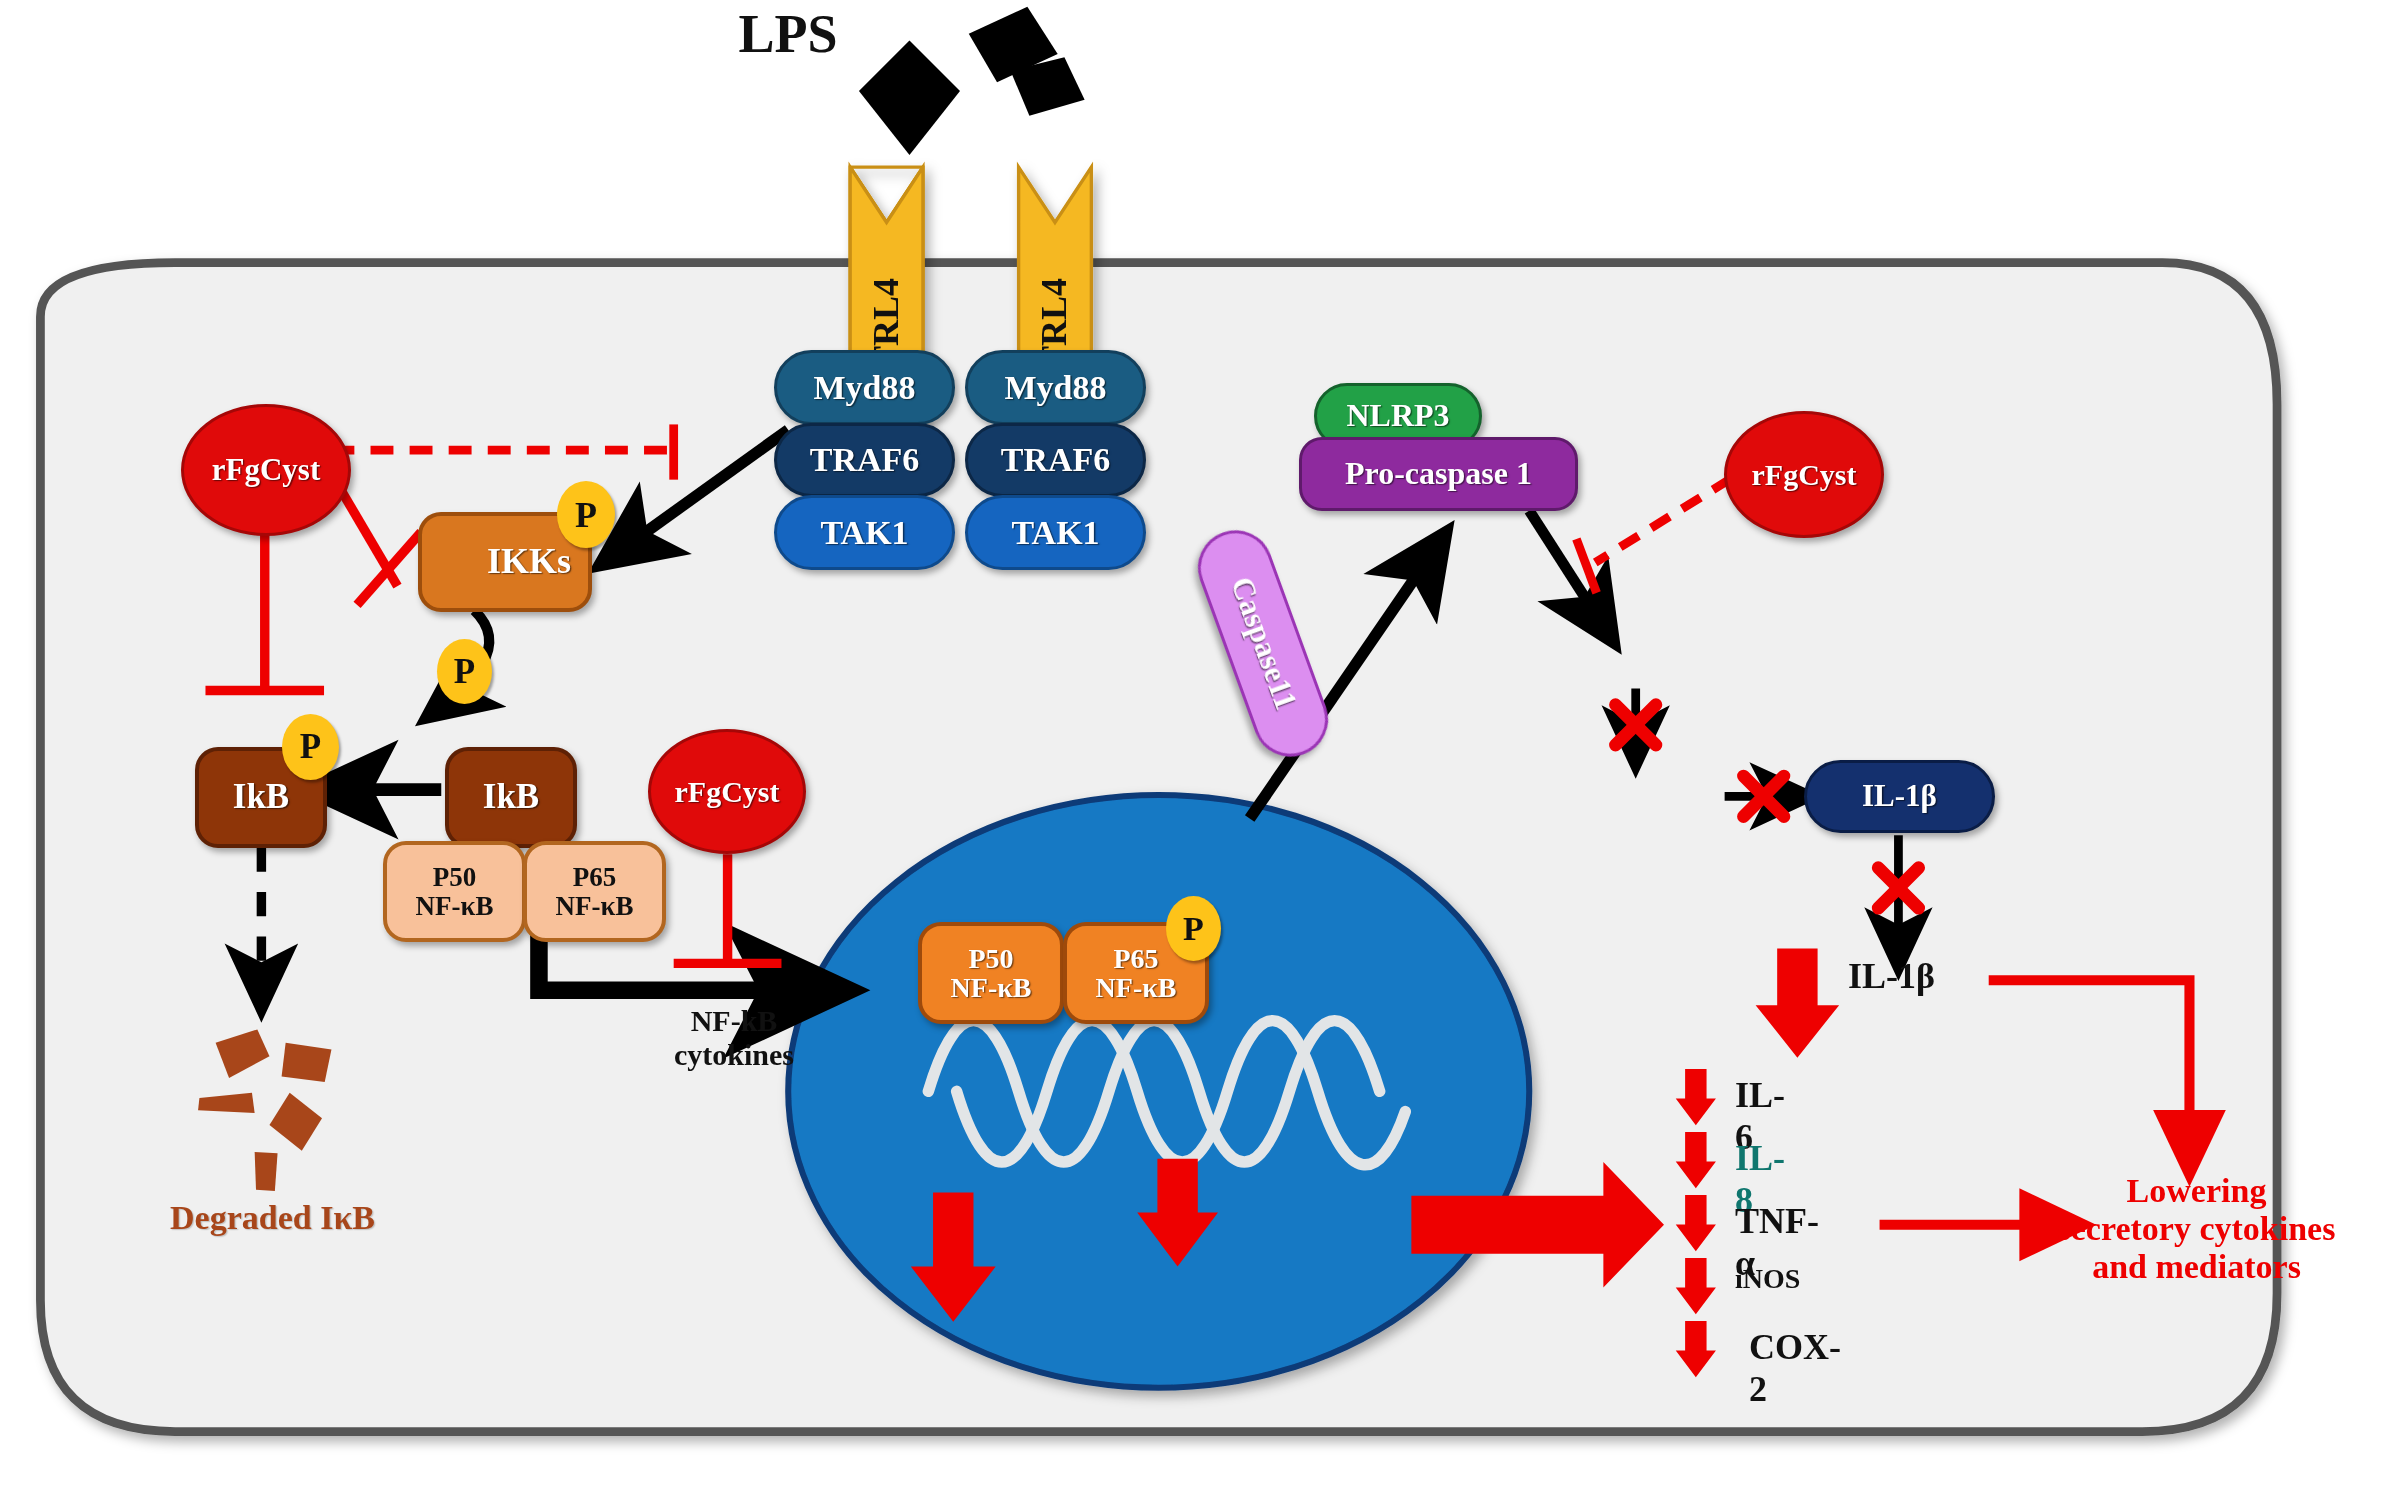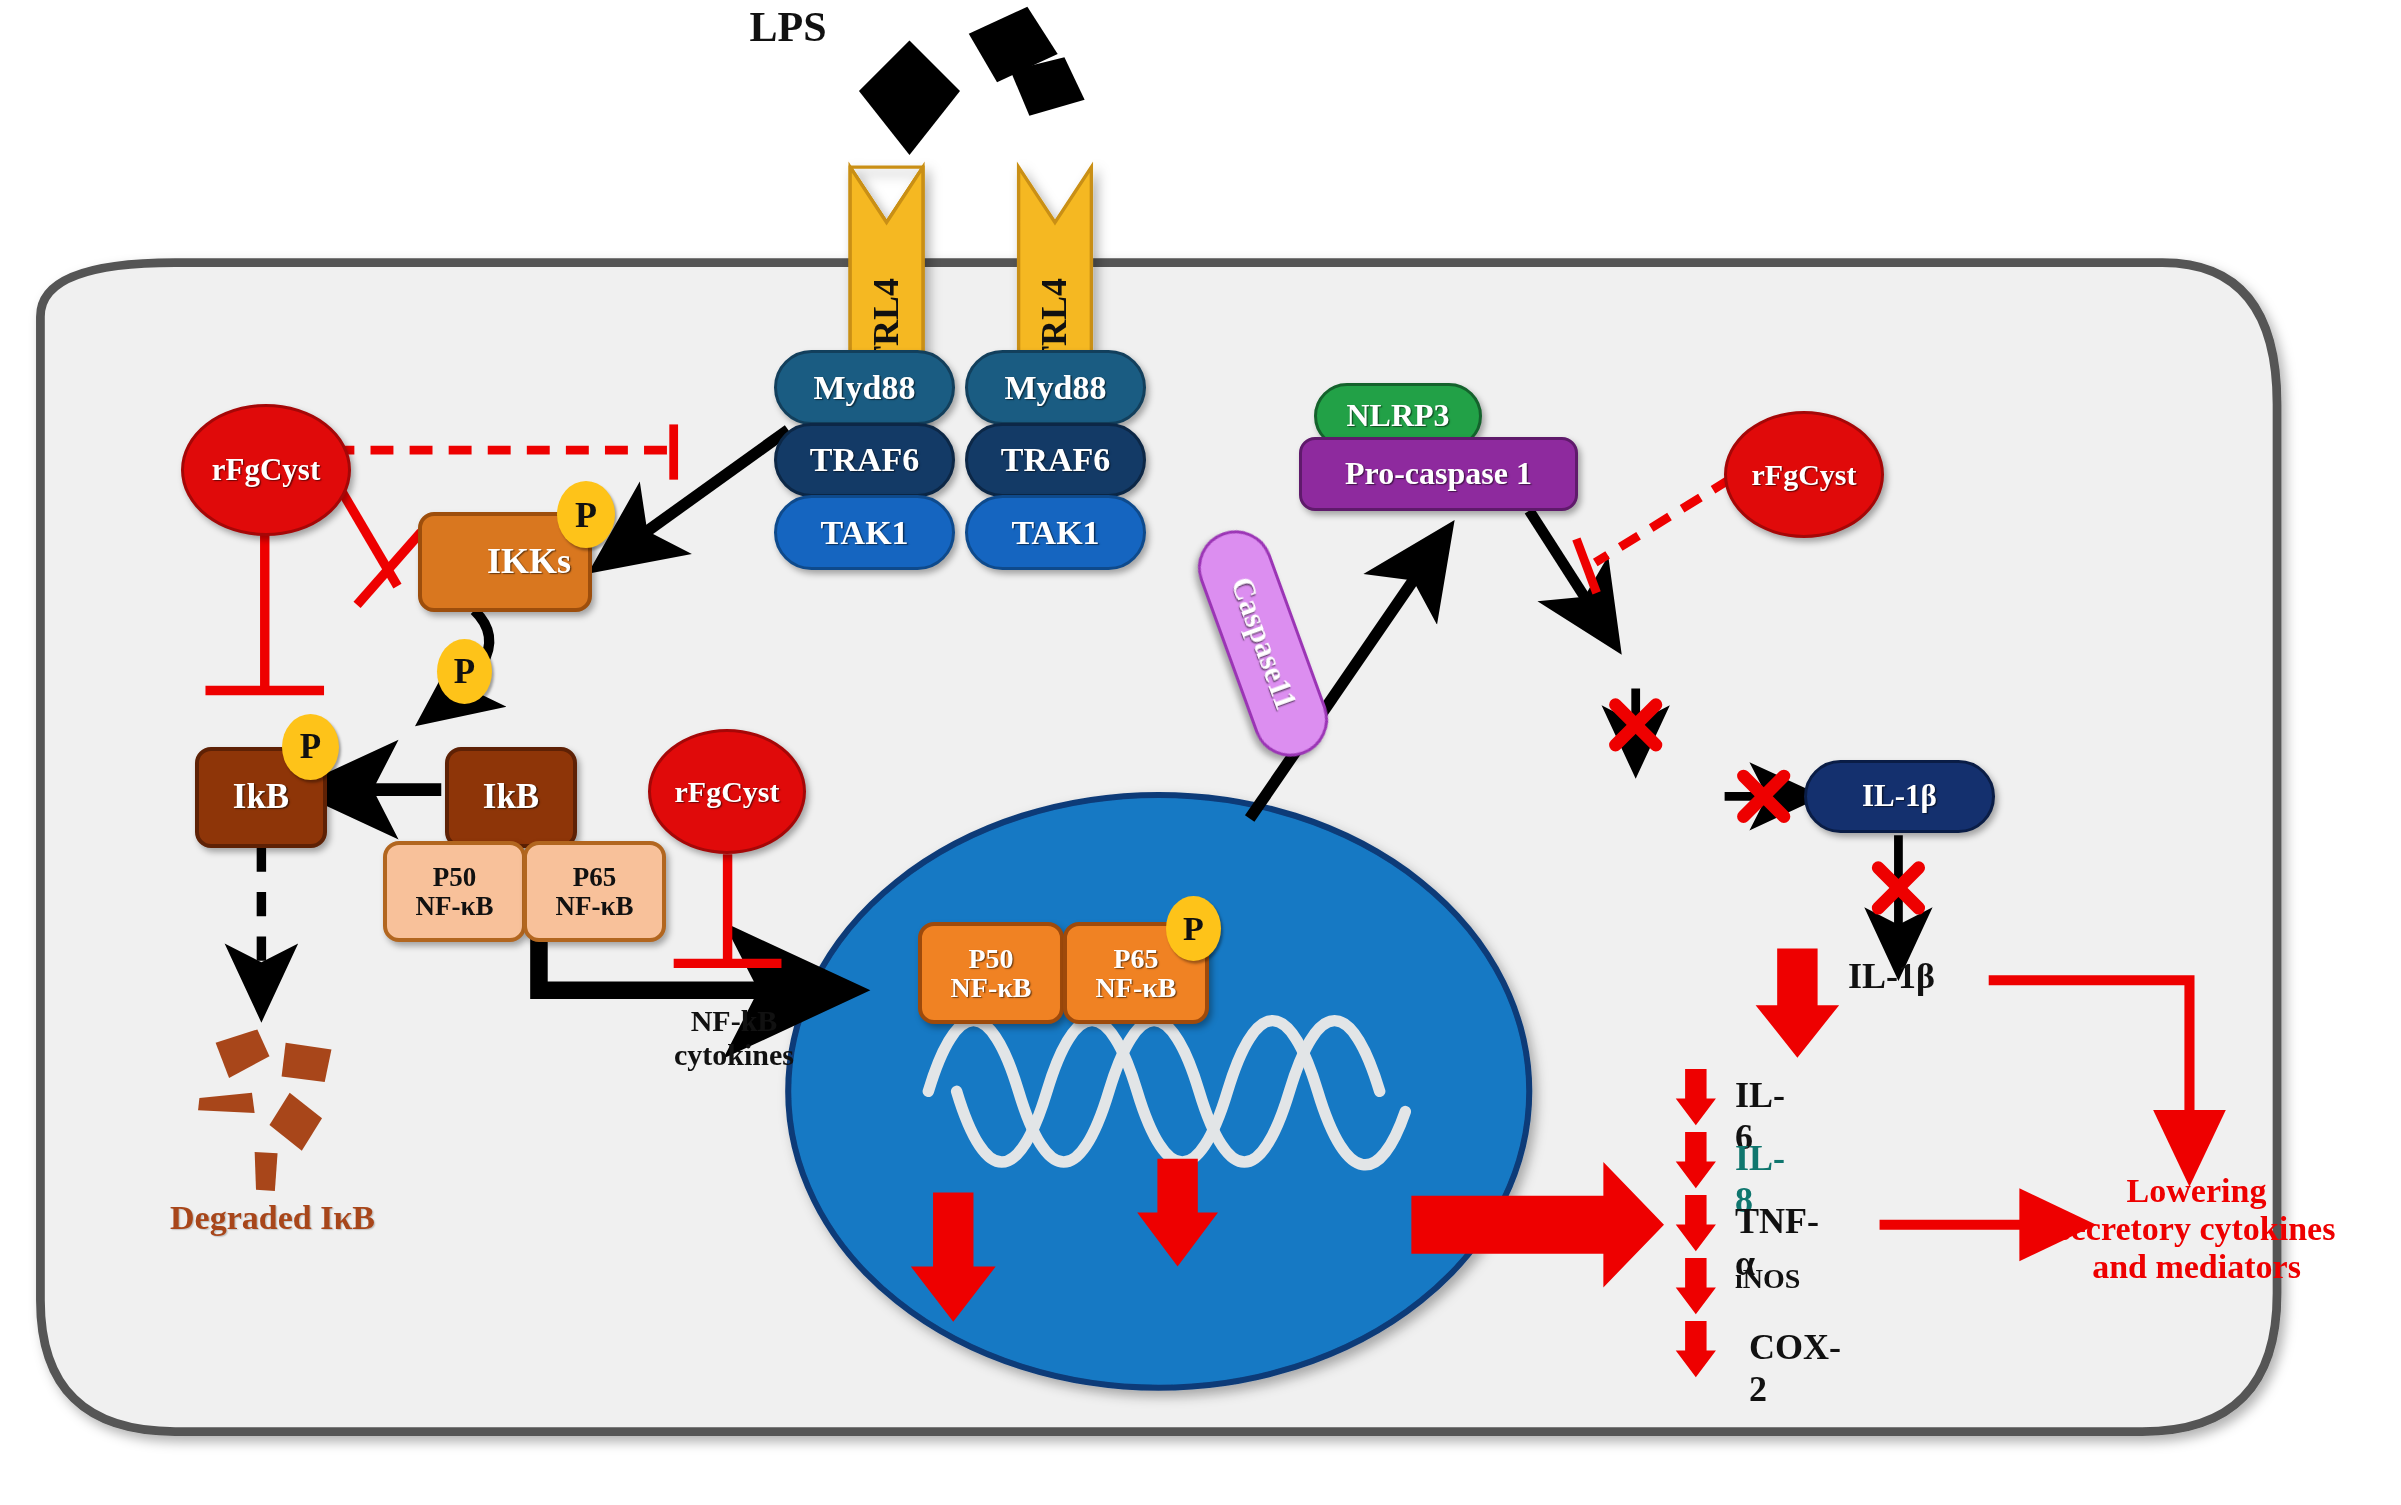--- a/index.html
+++ b/index.html
@@ -6,21 +6,21 @@
   body{width:2401px;height:1505px;position:relative;overflow:hidden;
        font-family:"Liberation Serif",serif;}
   #stage{position:absolute;left:0;top:0;width:2401px;height:1505px;}
   svg.layer{position:absolute;left:0;top:0;width:2401px;height:1505px;overflow:visible;}
   .node{position:absolute;display:flex;align-items:center;justify-content:center;
         text-align:center;box-sizing:border-box;line-height:1.04;}
   .shadow{filter:drop-shadow(3.4px 4px 3.4px rgba(0,0,0,0.32));}
   .wtext{color:#ffffff;text-shadow:1.3px 1.3px 1.3px rgba(0,0,0,.55);font-weight:bold;}
   .btext{color:#111111;font-weight:bold;}
   .ellipse{border-radius:50%;}
-  .rbox{border-radius:16px;text-align:right;}
+  .rbox{border-radius:23px;text-align:right;}
   .pill{border-radius:673px;}
   .pcircle{position:absolute;border-radius:50%;background:#fec319;color:#111;
            display:flex;align-items:center;justify-content:center;font-weight:bold;
            box-shadow:2px 2.7px 2.7px rgba(0,0,0,.35);font-family:"Liberation Serif",serif;}
   .lbl{position:absolute;font-weight:bold;white-space:pre-line;}
   .vert{writing-mode:vertical-rl;transform:rotate(180deg);}
 </style>
 </head>
 <body>
 
@@ -146,21 +146,21 @@
 
     <g fill="#a8461a">
       <polygon points="320,1548 382,1528 400,1568 340,1600"></polygon>
       <polygon points="424,1548 492,1558 482,1606 418,1598"></polygon>
       <polygon points="296,1630 374,1622 378,1652 294,1648"></polygon>
       <polygon points="430,1622 478,1660 448,1708 400,1670"></polygon>
       <polygon points="378,1710 412,1712 408,1768 380,1766"></polygon>
     </g>
   </svg>
 
-  <div class="lbl" style="left:687px;top:3.4px;width:202px;font-size:42px;color:#111;text-align:center;">LPS</div>
+  <div class="lbl" style="left:687px;top:3.4px;width:202px;font-size:54px;color:#111;text-align:center;">LPS</div>
 
   <div class="node vert" style="left:860px;top:236px;width:54px;height:175px;font-size:36px;color:#111;font-weight:bold;">TRL4</div>
   <div class="node vert" style="left:1028px;top:236px;width:54px;height:175px;font-size:36px;color:#111;font-weight:bold;">TRL4</div>
 
   <div class="node pill shadow wtext" style="left:774px;top:350px;width:181px;height:75px;background:#1a5c82;border:3.4px solid #123f5c;font-size:34px;">Myd88</div>
   <div class="node pill shadow wtext" style="left:774px;top:423px;width:181px;height:74px;background:#133a66;border:3.4px solid #0c2746;font-size:34px;">TRAF6</div>
   <div class="node pill shadow wtext" style="left:774px;top:495px;width:181px;height:75px;background:#1565c0;border:3.4px solid #0e4a8c;font-size:34px;">TAK1</div>
 
   <div class="node pill shadow wtext" style="left:965px;top:350px;width:181px;height:75px;background:#1a5c82;border:3.4px solid #123f5c;font-size:34px;">Myd88</div>
   <div class="node pill shadow wtext" style="left:965px;top:423px;width:181px;height:74px;background:#133a66;border:3.4px solid #0c2746;font-size:34px;">TRAF6</div>

